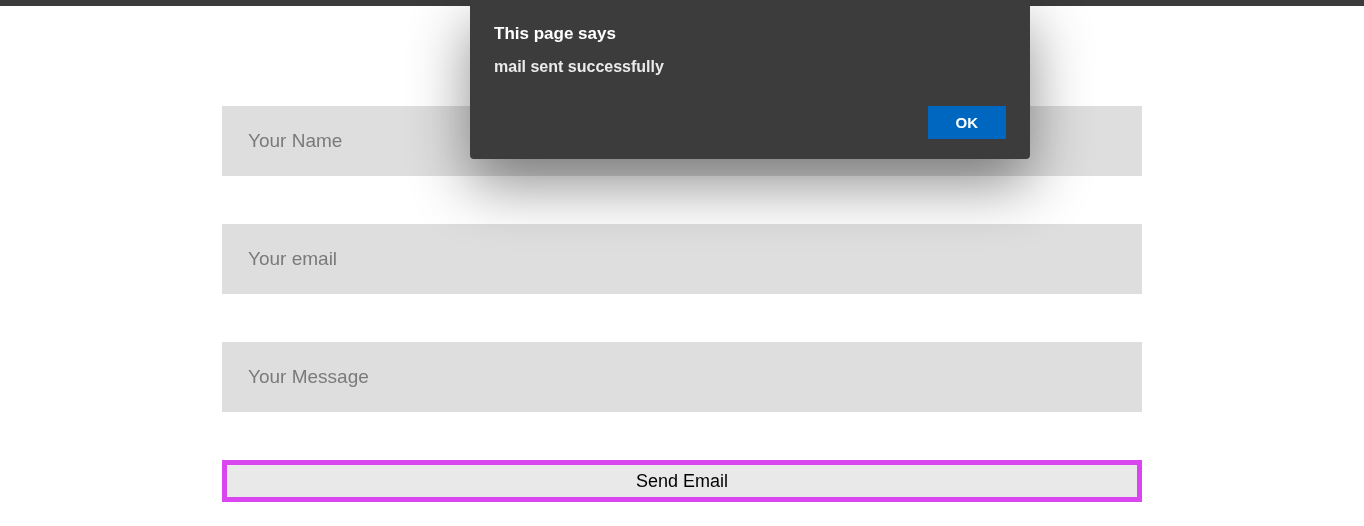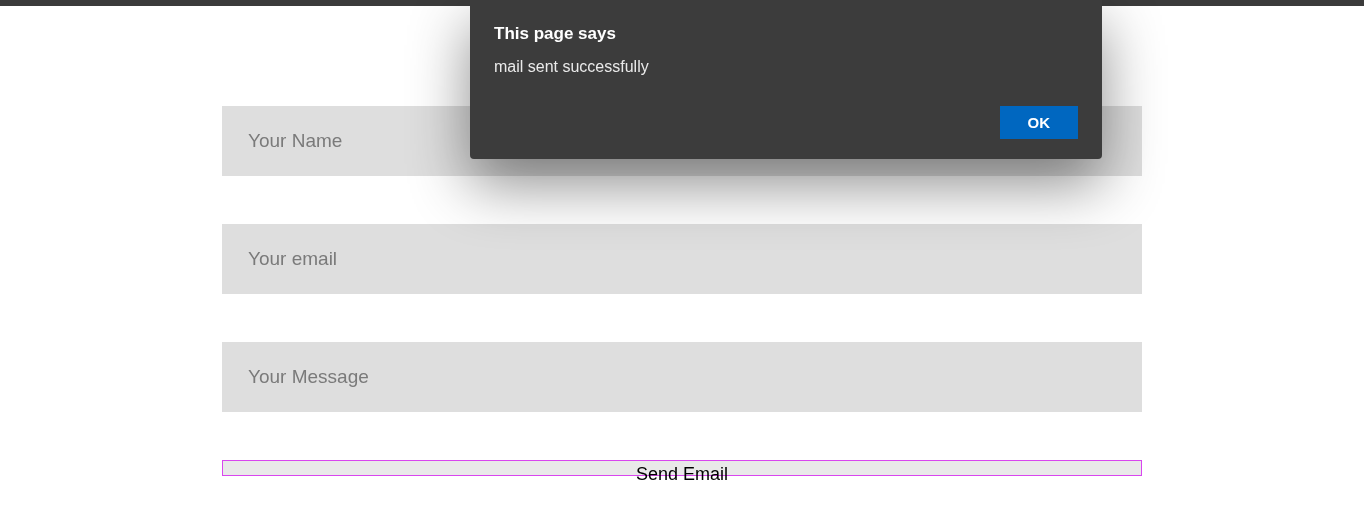--- a/index.html
+++ b/index.html
@@ -34,49 +34,49 @@
       padding: 0 26px;
       font-size: 19px;
       color: #444;
       margin-bottom: 48px;
     }
     .field::placeholder {
       color: #7a7a7a;
     }
     .send-btn {
       width: 100%;
-      height: 16px;
+      height: 42px;
       font-size: 18px;
       background: #e9e9e9;
-      border: 1px solid #d946ef;
+      border: 5px solid #d946ef;
       cursor: pointer;
       text-align: center;
       line-height: 26px;
       font-family: Arial, Helvetica, sans-serif;
     }
     .dialog {
       position: absolute;
       top: 0;
       left: 470px;
-      width: 632px;
+      width: 560px;
       background: #3c3c3c;
       color: #ffffff;
       padding: 24px 24px 20px 24px;
       border-radius: 0 0 4px 4px;
       box-shadow: 0 25px 60px rgba(0,0,0,0.45);
       font-family: "Segoe UI", Arial, sans-serif;
     }
     .dialog-title {
       font-size: 17px;
       font-weight: 600;
       margin-bottom: 14px;
     }
     .dialog-msg {
       font-size: 16px;
-      font-weight: 400;
+      font-weight: 700;
       color: #eaeaea;
       margin-bottom: 30px;
     }
     .dialog-actions {
       text-align: right;
     }
     .ok-btn {
       background: #0067c0;
       color: #fff;
       font-size: 15px;

